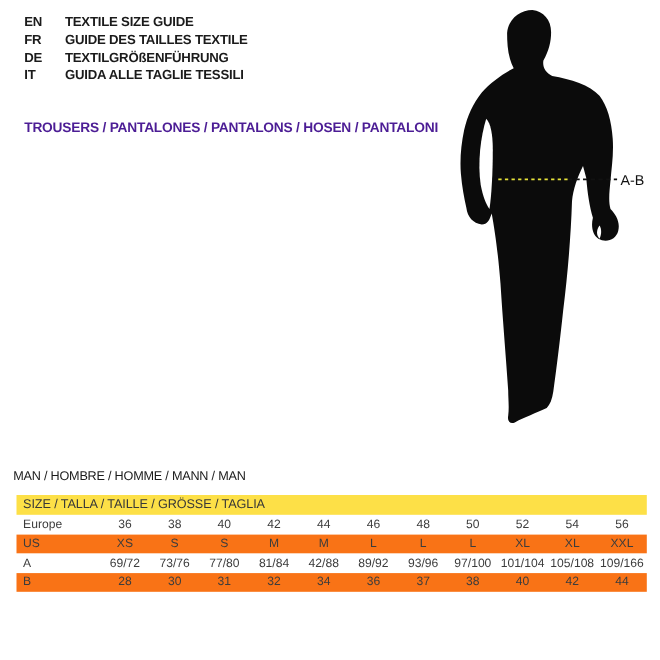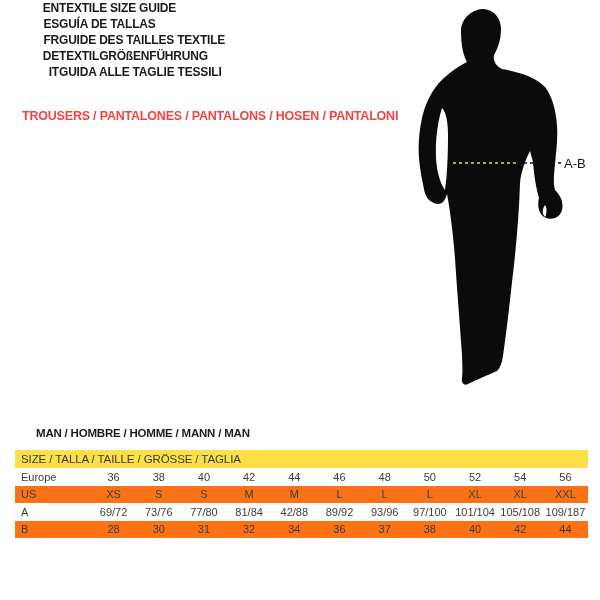--- a/index.html
+++ b/index.html
@@ -11,22 +11,21 @@
     background: #ffffff;
     overflow: hidden;
     font-family: "Liberation Sans", sans-serif;
     color: #1a1a1a;
   }
 
   
   .lang-block {
     position: absolute;
     left: 22px;
-    top: 0;
-    text-align: right;
+    top: 12px;
   }
   .lang-row {
     display: flex;
     height: 16px;
     align-items: center;
   }
   .lang-code {
     width: 37px;
     font-size: 12px;
     font-weight: bold;
@@ -42,40 +41,40 @@
   }
 
   
   .category-line {
     position: absolute;
     left: 22px;
     top: 109px;
     font-size: 12.5px;
     font-weight: bold;
     letter-spacing: -0.2px;
-    color: #ef4444;
+    color: #4c1d95;
     white-space: nowrap;
   }
 
   
   .figure-wrap {
     position: absolute;
     left: 400px;
     top: 0;
     width: 200px;
     height: 420px;
   }
 
   
   .man-title {
     position: absolute;
-    left: 36px;
+    left: 12px;
     top: 427px;
     font-size: 11.5px;
-    font-weight: bold;
+    font-weight: normal;
     letter-spacing: -0.2px;
     color: #1b1b1b;
     white-space: nowrap;
   }
 
   
   .size-table {
     position: absolute;
     left: 15px;
     top: 450px;
@@ -129,24 +128,20 @@
 </style>
 </head>
 <body>
 
 <div class="page">
 
   <div class="lang-block">
     <div class="lang-row">
       <span class="lang-code">EN</span>
       <span class="lang-label">TEXTILE SIZE GUIDE</span>
-    </div>
-    <div class="lang-row">
-      <span class="lang-code">ES</span>
-      <span class="lang-label">GUÍA DE TALLAS</span>
     </div>
     <div class="lang-row">
       <span class="lang-code">FR</span>
       <span class="lang-label">GUIDE DES TAILLES TEXTILE</span>
     </div>
     <div class="lang-row">
       <span class="lang-code">DE</span>
       <span class="lang-label">TEXTILGRÖßENFÜHRUNG</span>
     </div>
     <div class="lang-row">
@@ -247,21 +242,21 @@
           <div class="t-cell">69/72</div>
           <div class="t-cell">73/76</div>
           <div class="t-cell">77/80</div>
           <div class="t-cell">81/84</div>
           <div class="t-cell">42/88</div>
           <div class="t-cell">89/92</div>
           <div class="t-cell">93/96</div>
           <div class="t-cell">97/100</div>
           <div class="t-cell">101/104</div>
           <div class="t-cell">105/108</div>
-          <div class="t-cell">109/187</div>
+          <div class="t-cell">109/166</div>
         </div>
         <div class="t-row alt">
           <div class="t-label">B</div>
           <div class="t-cell">28</div>
           <div class="t-cell">30</div>
           <div class="t-cell">31</div>
           <div class="t-cell">32</div>
           <div class="t-cell">34</div>
           <div class="t-cell">36</div>
           <div class="t-cell">37</div>

